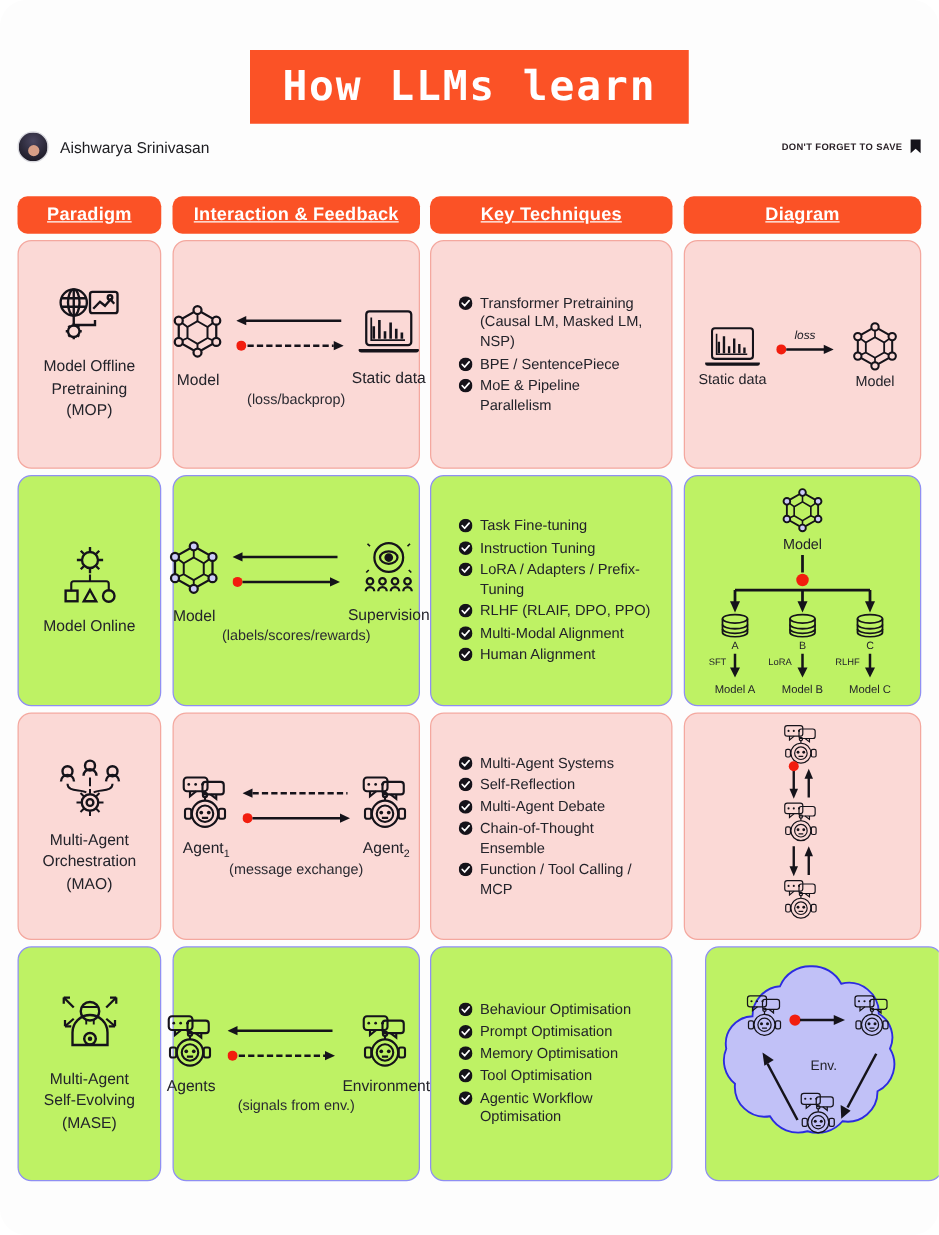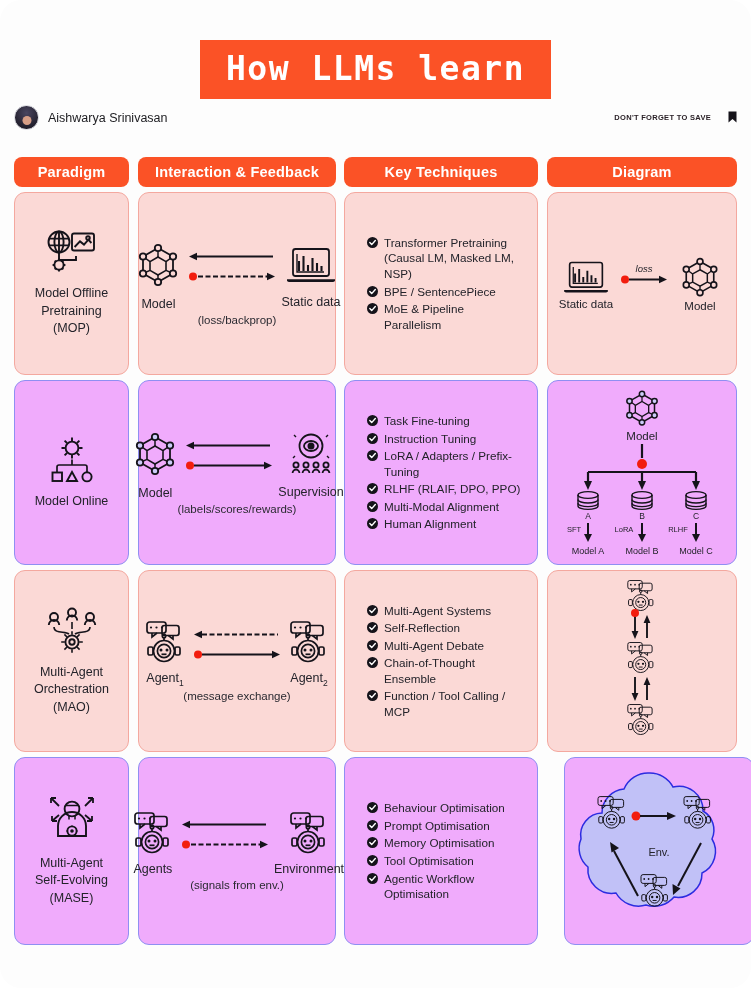--- a/index.html
+++ b/index.html
@@ -65,21 +65,21 @@
   .byline-name {
     font-size: 12.5px;
     color: #1c1c20;
     font-weight: 500;
   }
   .save-note {
     position: absolute;
     right: 14px; top: 111px;
     display: flex;
     align-items: center;
-    gap: 17px;
+    gap: 6px;
     font-size: 7.5px;
     font-weight: bold;
     letter-spacing: 0.3px;
     color: #2a2127;
   }
   .bookmark-icon { display: block; }
 
   
   .headers {
     position: absolute;
@@ -93,30 +93,31 @@
     height: 30px;
     background: #fb5226;
     border-radius: 8px;
     color: #ffffff;
     font-size: 14.5px;
     font-weight: bold;
     display: flex;
     align-items: center;
     justify-content: center;
     letter-spacing: 0.2px;
+    text-decoration: underline;
   }
 
   
   .grid { position: absolute; left: 0; top: 0; width: 751px; height: 988px; }
   .cell {
     position: absolute;
     border-radius: 11px;
   }
   .cell.pink { background: #fbd9d6; border: 1px solid #f4a89f; }
-  .cell.blue { background: #f0abfc; border: 1px solid #8f8ff2; }
+  .cell.blue { background: #bef264; border: 1px solid #8f8ff2; }
 
   .cell-inner {
     width: 100%; height: 100%;
     display: flex;
     flex-direction: column;
     align-items: center;
     justify-content: center;
     padding: 8px;
   }
 

